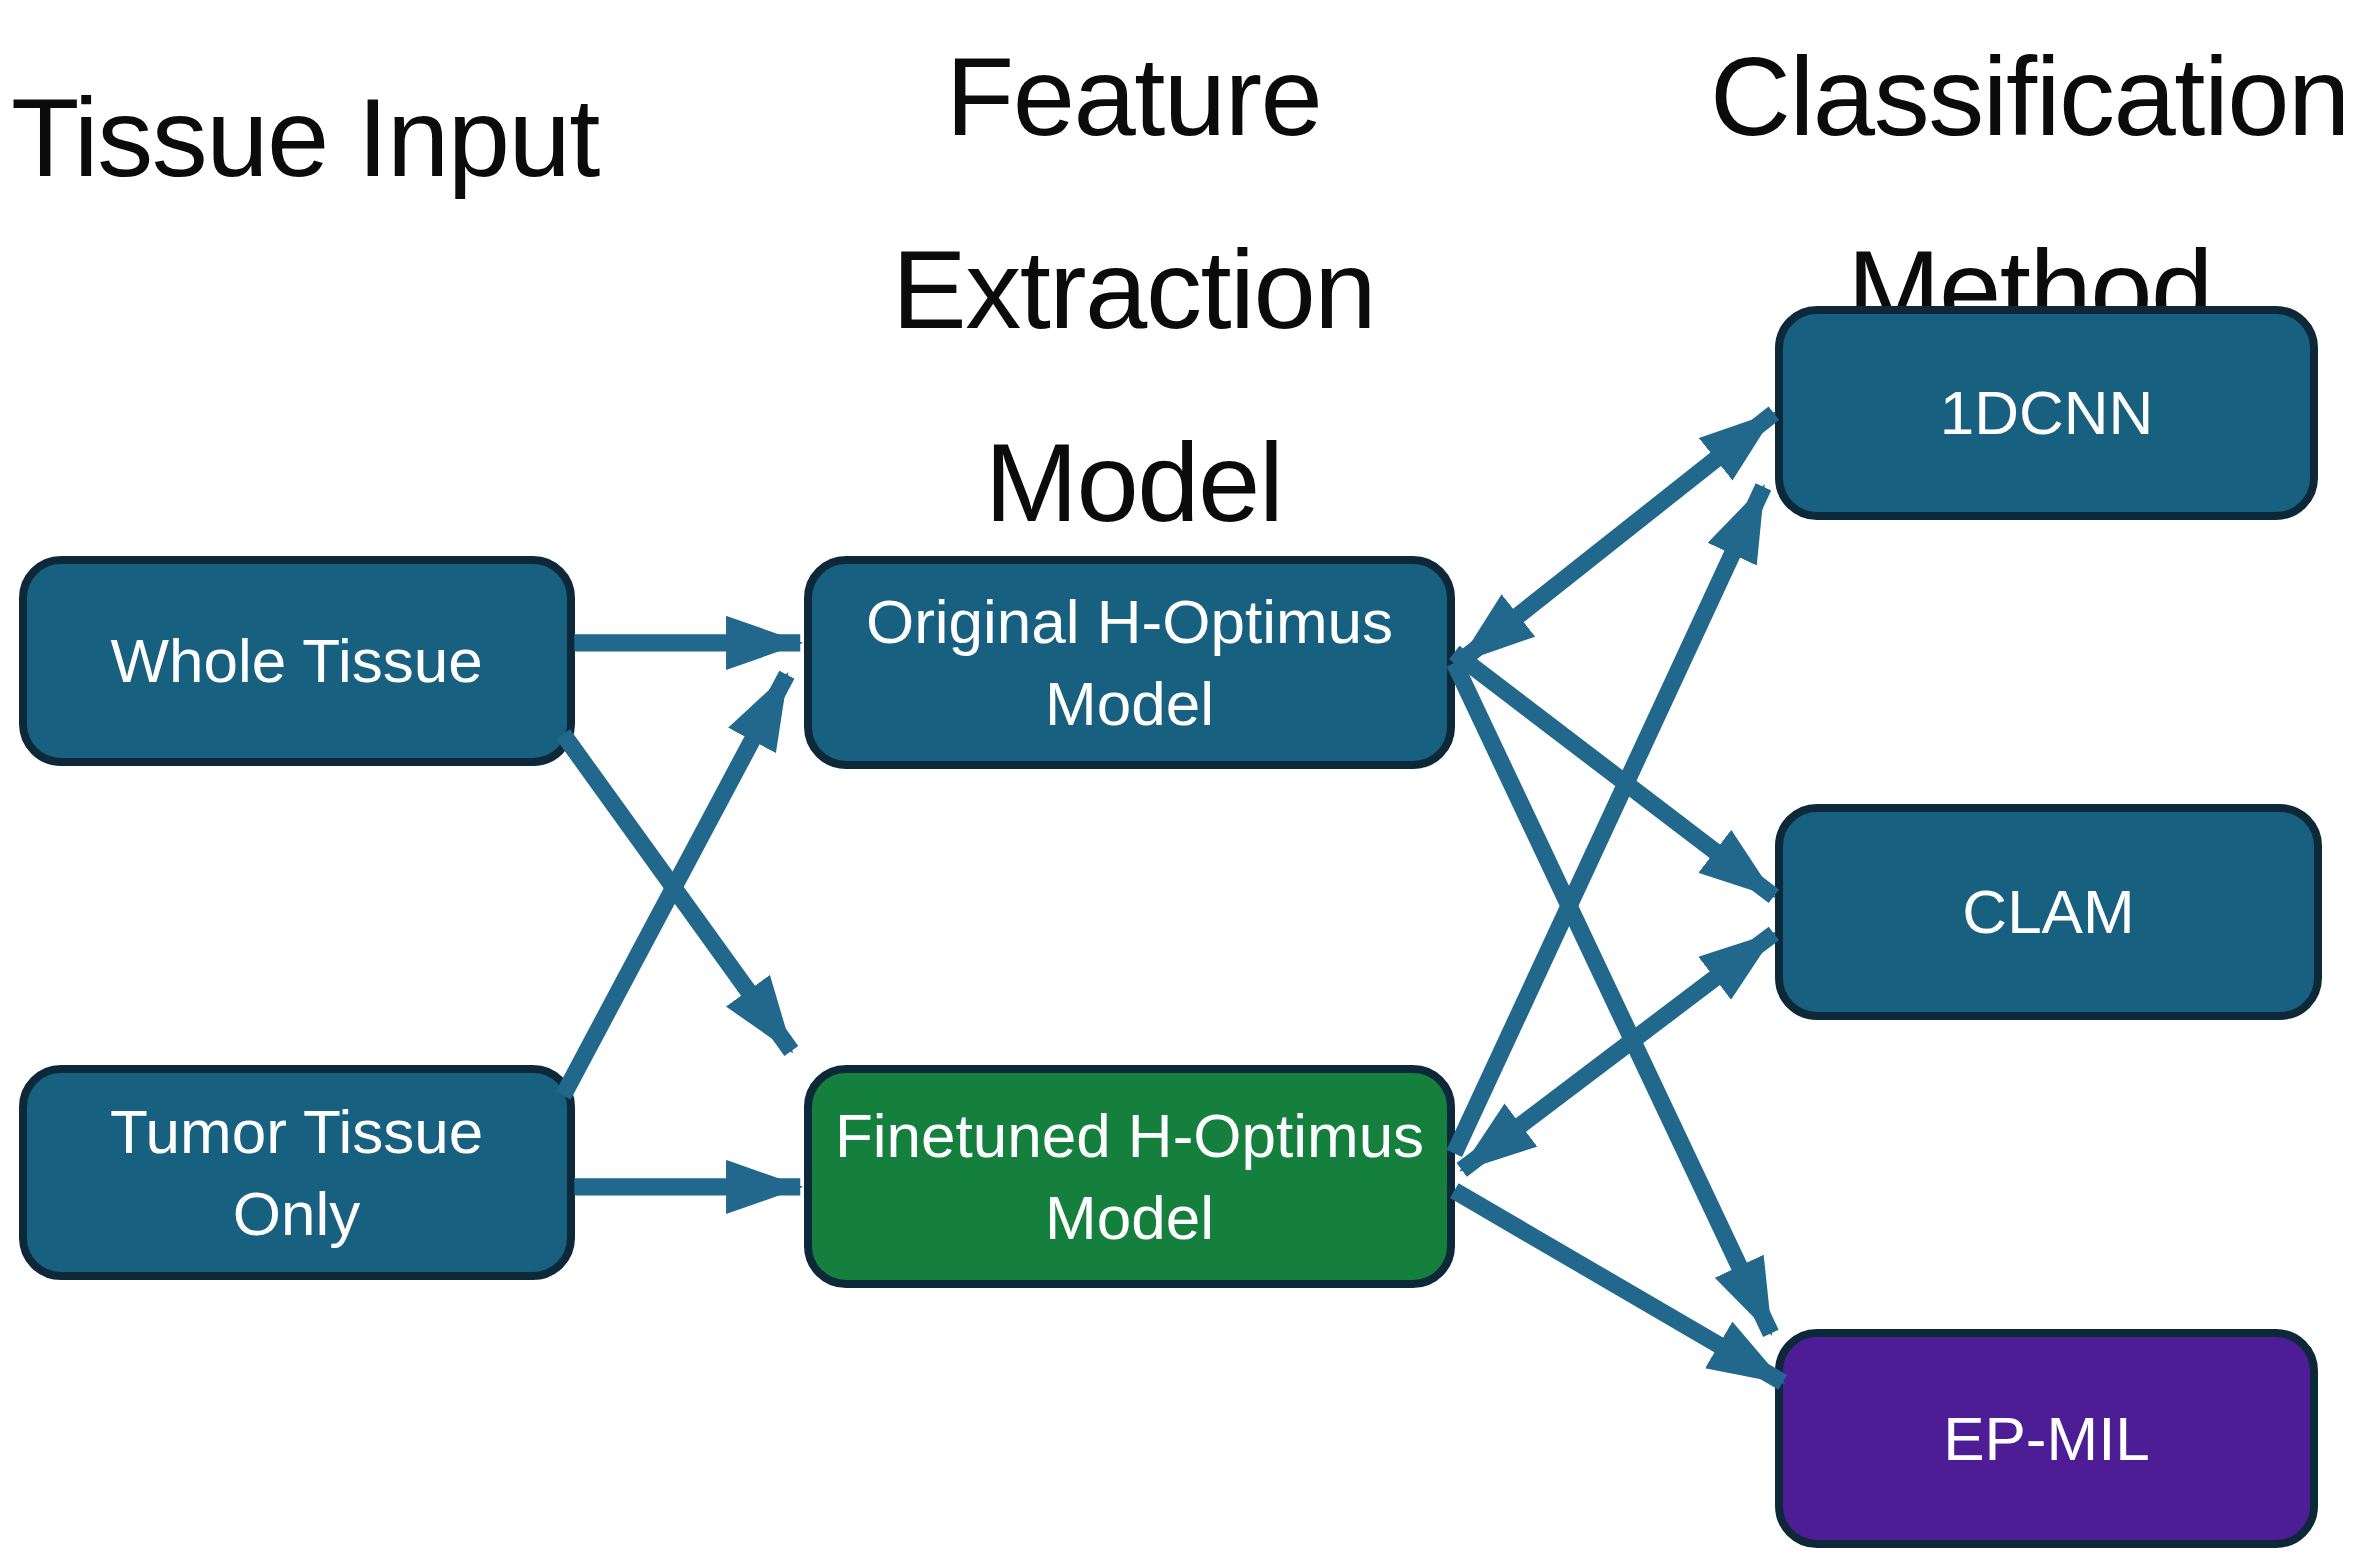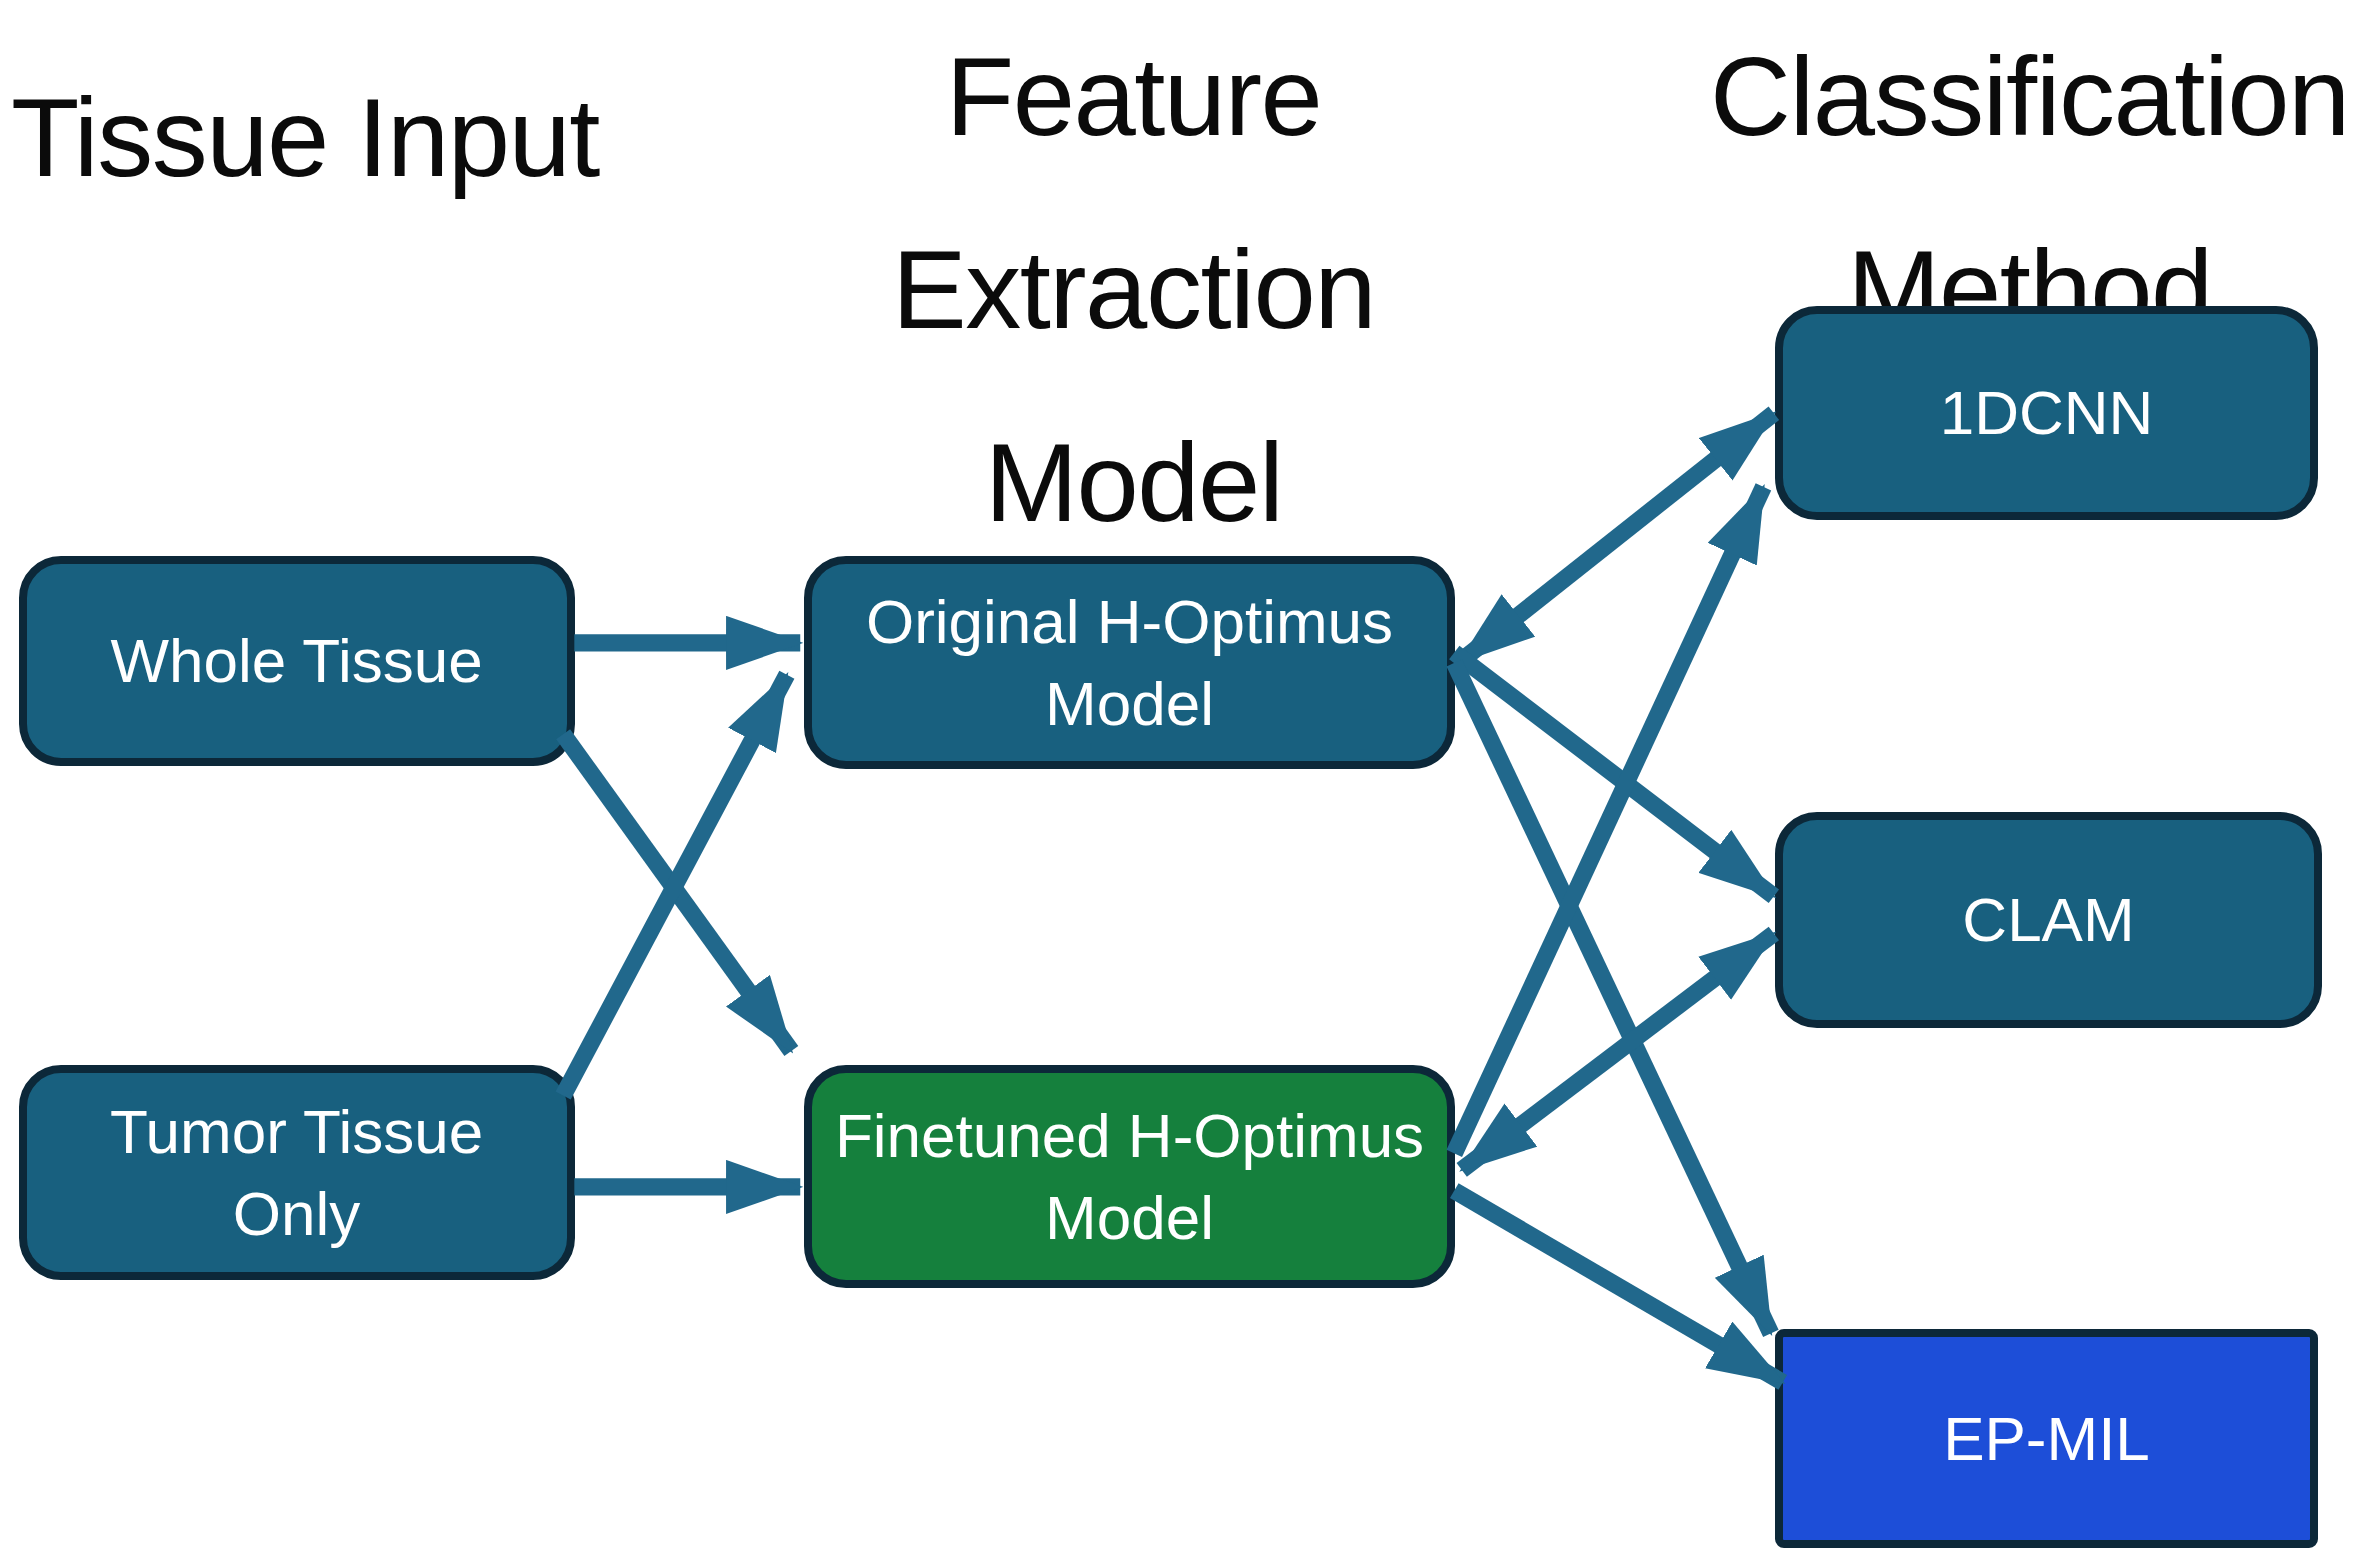--- a/index.html
+++ b/index.html
@@ -52,25 +52,25 @@
     <div>Model</div>
   </div>
   <div class="node" style="background: #15803d; border-color: rgb(12, 40, 57); color: rgb(255, 255, 255); left: 804px; top: 1065px; width: 651px; height: 223px;">
     <div>Finetuned H-Optimus</div>
     <div>Model</div>
   </div>
   <div class="node" style="background: rgb(24, 96, 127); border-color: rgb(12, 40, 57); color: rgb(255, 255, 255); left: 1775px; top: 306px; width: 543px; height: 214px;">
     <div>1DCNN</div>
     <div></div>
   </div>
-  <div class="node" style="background: rgb(24, 96, 127); border-color: rgb(12, 40, 57); color: rgb(255, 255, 255); left: 1775px; top: 804px; width: 547px; height: 216px; margin-top: 8px;">
+  <div class="node" style="background: rgb(24, 96, 127); border-color: rgb(12, 40, 57); color: rgb(255, 255, 255); left: 1775px; top: 804px; width: 547px; height: 216px;">
     <div>CLAM</div>
     <div></div>
   </div>
-  <div class="node" style="background: #1d4ed8; border-color: rgb(12, 40, 57); color: rgb(255, 255, 255); left: 1775px; top: 1329px; width: 543px; height: 219px; border-radius: 9px;">
+  <div class="node" style="background: #4c1d95; border-color: rgb(12, 40, 57); color: rgb(255, 255, 255); left: 1775px; top: 1329px; width: 543px; height: 219px;">
     <div>EP-MIL</div>
     <div></div>
   </div>
 
   <svg id="edge-layer" width="2366" height="1560" viewBox="0 0 3182 2099">
     <defs>
       <marker id="arrow-head" viewBox="0 0 10 7" markerWidth="104" markerHeight="73" markerUnits="userSpaceOnUse" refX="9.6" refY="3.5" orient="auto-start-reverse">
         <path d="M0,0 L10,3.5 L0,7 Z" id="arrow-head-path" fill="#21688c"></path>
       </marker>
     </defs>

